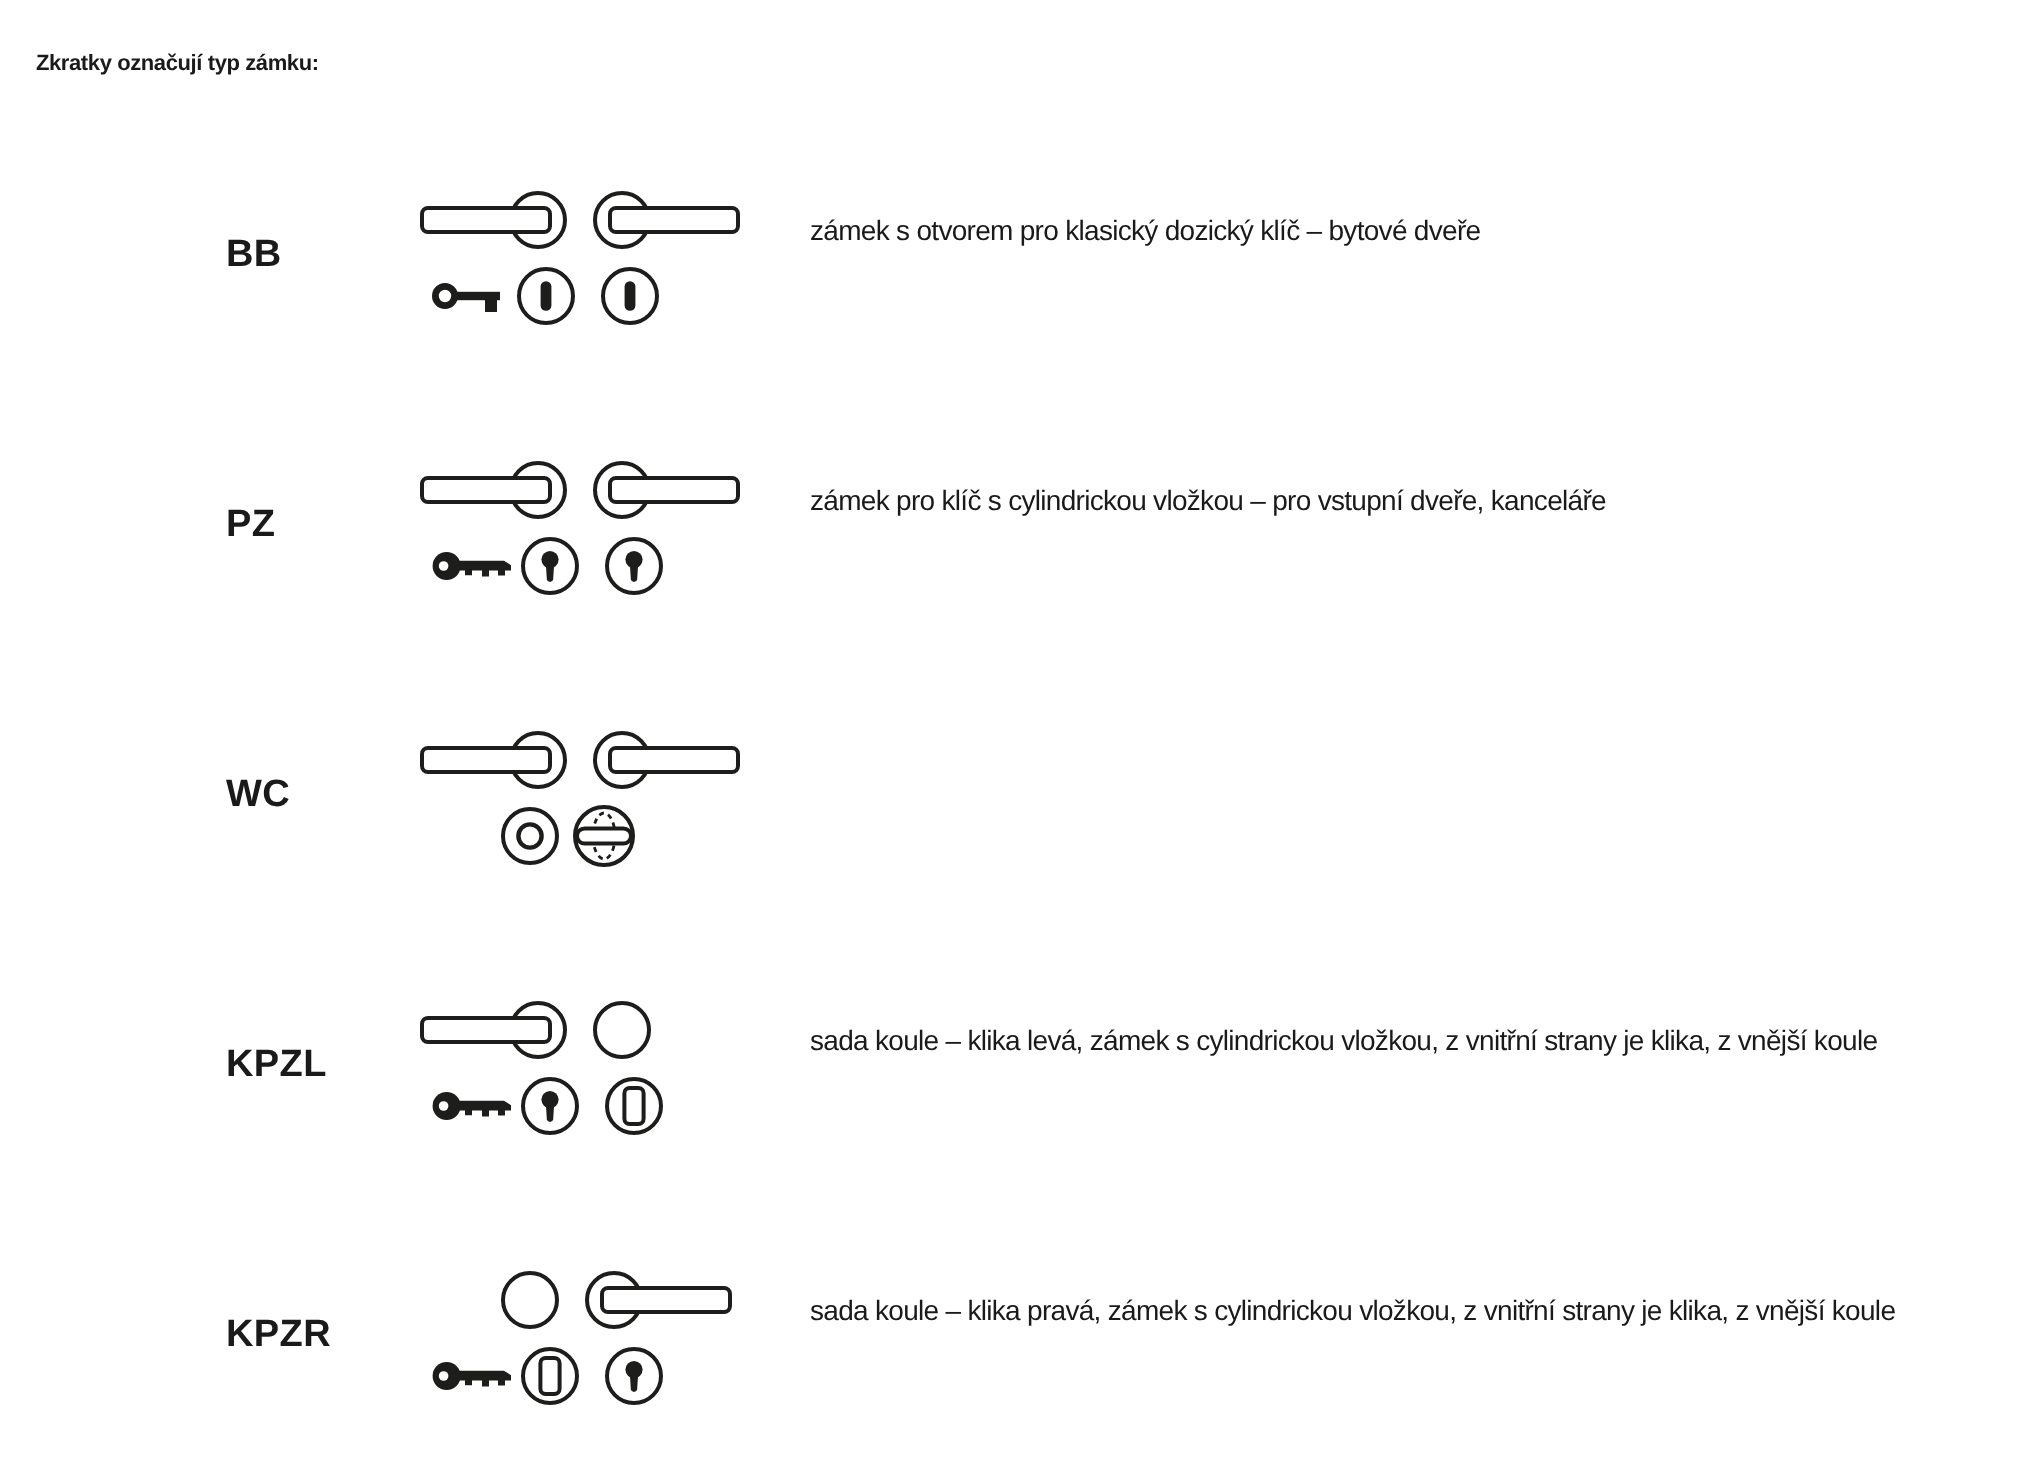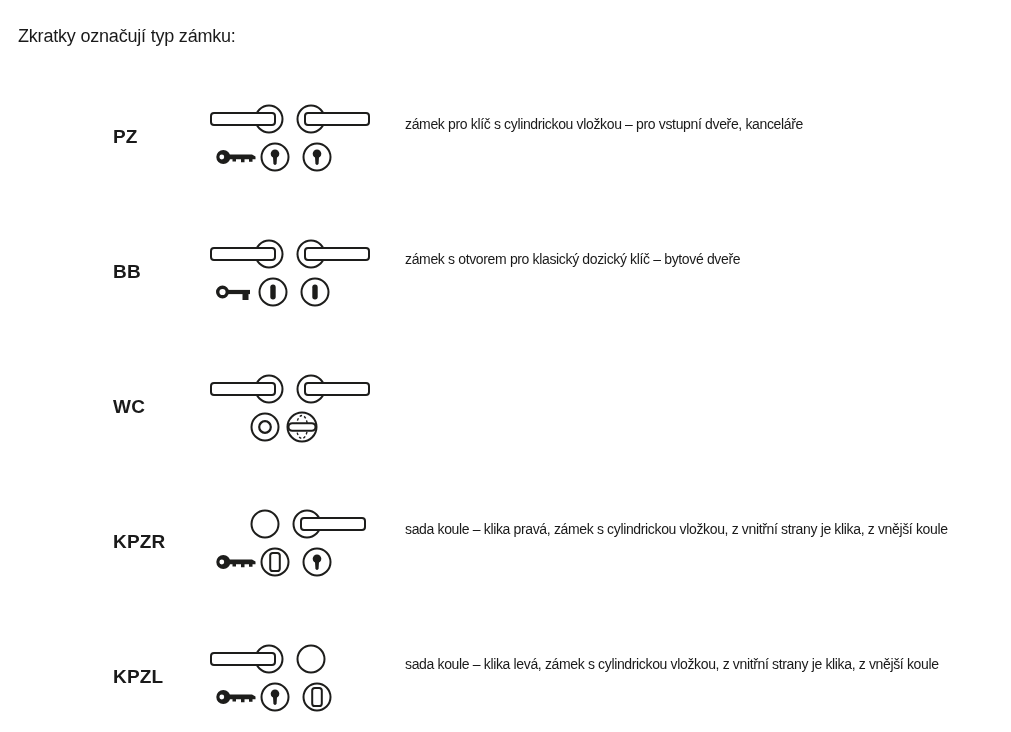--- a/index.html
+++ b/index.html
@@ -6,22 +6,22 @@
   body {
     width: 1011px; height: 732px;
     background: #ffffff;
     color: #1a1a1a;
     font-family: "Liberation Sans", sans-serif;
     overflow: hidden;
   }
   .page { position: relative; width: 1011px; height: 732px; }
   .title {
     margin: 26px 18px 0 18px;
-    font-size: 18px;
-    font-weight: 400;
+    font-size: 11px;
+    font-weight: 700;
     letter-spacing: -0.2px;
   }
   .rows { margin-top: 53px; }
   .row {
     display: flex;
     align-items: center;
     padding-left: 113px;
     margin-bottom: 61px;
     height: 74px;
   }
@@ -108,20 +108,46 @@
     </symbol>
   </defs>
 </svg>
 
 <div class="page">
   <div class="title">Zkratky označují typ zámku:</div>
 
   <div class="rows">
 
     <div class="row">
+      <div class="code">BB</div>
+      <div class="icons">
+        <div class="icons-top">
+            <svg class="ic ic--lever-handle-left" viewBox="0 0 74 34">
+              <use href="#sym-handle-left"></use>
+            </svg>
+            <svg class="ic ic--lever-handle-right" viewBox="0 0 74 34">
+              <use href="#sym-handle-right"></use>
+            </svg>
+          </div>
+        <div class="icons-bottom">
+            <svg class="ic ic--bit-key" viewBox="0 0 36 20">
+              <use href="#sym-bit-key"></use>
+            </svg>
+            <svg class="ic ic--bb-keyhole-rosette" viewBox="0 0 30 30">
+              <use href="#sym-bb-rosette"></use>
+            </svg>
+            <svg class="ic ic--bb-keyhole-rosette" viewBox="0 0 30 30">
+              <use href="#sym-bb-rosette"></use>
+            </svg>
+          </div>
+      </div>
+      <div class="desc">zámek s otvorem pro klasický dozický klíč – bytové dveře</div>
+    </div>
+
+    <div class="row">
       <div class="code">PZ</div>
       <div class="icons">
         <div class="icons-top">
             <svg class="ic ic--lever-handle-left" viewBox="0 0 74 34">
               <use href="#sym-handle-left"></use>
             </svg>
             <svg class="ic ic--lever-handle-right" viewBox="0 0 74 34">
               <use href="#sym-handle-right"></use>
             </svg>
           </div>
@@ -131,46 +157,20 @@
             </svg>
             <svg class="ic ic--pz-keyhole-rosette" viewBox="0 0 30 30">
               <use href="#sym-pz-rosette"></use>
             </svg>
             <svg class="ic ic--pz-keyhole-rosette" viewBox="0 0 30 30">
               <use href="#sym-pz-rosette"></use>
             </svg>
           </div>
       </div>
       <div class="desc">zámek pro klíč s cylindrickou vložkou – pro vstupní dveře, kanceláře</div>
-    </div>
-
-    <div class="row">
-      <div class="code">BB</div>
-      <div class="icons">
-        <div class="icons-top">
-            <svg class="ic ic--lever-handle-left" viewBox="0 0 74 34">
-              <use href="#sym-handle-left"></use>
-            </svg>
-            <svg class="ic ic--lever-handle-right" viewBox="0 0 74 34">
-              <use href="#sym-handle-right"></use>
-            </svg>
-          </div>
-        <div class="icons-bottom">
-            <svg class="ic ic--bit-key" viewBox="0 0 36 20">
-              <use href="#sym-bit-key"></use>
-            </svg>
-            <svg class="ic ic--bb-keyhole-rosette" viewBox="0 0 30 30">
-              <use href="#sym-bb-rosette"></use>
-            </svg>
-            <svg class="ic ic--bb-keyhole-rosette" viewBox="0 0 30 30">
-              <use href="#sym-bb-rosette"></use>
-            </svg>
-          </div>
-      </div>
-      <div class="desc">zámek s otvorem pro klasický dozický klíč – bytové dveře</div>
     </div>
 
     <div class="row">
       <div class="code">WC</div>
       <div class="icons">
         <div class="icons-top">
             <svg class="ic ic--lever-handle-left" viewBox="0 0 74 34">
               <use href="#sym-handle-left"></use>
             </svg>
             <svg class="ic ic--lever-handle-right" viewBox="0 0 74 34">
@@ -182,20 +182,46 @@
               <use href="#sym-wc-groove-rosette"></use>
             </svg>
             <svg class="ic ic--wc-oliva-knob" viewBox="0 0 32 32">
               <use href="#sym-wc-oliva"></use>
             </svg>
           </div>
       </div>
     </div>
 
     <div class="row">
+      <div class="code">KPZL</div>
+      <div class="icons">
+        <div class="icons-top">
+            <svg class="ic ic--lever-handle-left" viewBox="0 0 74 34">
+              <use href="#sym-handle-left"></use>
+            </svg>
+            <svg class="ic ic--ball-knob" viewBox="0 0 30 30">
+              <use href="#sym-ball-knob"></use>
+            </svg>
+          </div>
+        <div class="icons-bottom">
+            <svg class="ic ic--cylinder-key" viewBox="0 0 40 20">
+              <use href="#sym-cylinder-key"></use>
+            </svg>
+            <svg class="ic ic--pz-keyhole-rosette" viewBox="0 0 30 30">
+              <use href="#sym-pz-rosette"></use>
+            </svg>
+            <svg class="ic ic--blind-rosette" viewBox="0 0 30 30">
+              <use href="#sym-blind-rosette"></use>
+            </svg>
+          </div>
+      </div>
+      <div class="desc">sada koule – klika levá, zámek s cylindrickou vložkou, z vnitřní strany je klika, z vnější koule</div>
+    </div>
+
+    <div class="row">
       <div class="code">KPZR</div>
       <div class="icons">
         <div class="icons-top offset-40">
             <svg class="ic ic--ball-knob" viewBox="0 0 30 30">
               <use href="#sym-ball-knob"></use>
             </svg>
             <svg class="ic ic--lever-handle-right" viewBox="0 0 74 34">
               <use href="#sym-handle-right"></use>
             </svg>
           </div>
@@ -207,40 +233,14 @@
               <use href="#sym-blind-rosette"></use>
             </svg>
             <svg class="ic ic--pz-keyhole-rosette" viewBox="0 0 30 30">
               <use href="#sym-pz-rosette"></use>
             </svg>
           </div>
       </div>
       <div class="desc">sada koule – klika pravá, zámek s cylindrickou vložkou, z vnitřní strany je klika, z vnější koule</div>
     </div>
 
-    <div class="row">
-      <div class="code">KPZL</div>
-      <div class="icons">
-        <div class="icons-top">
-            <svg class="ic ic--lever-handle-left" viewBox="0 0 74 34">
-              <use href="#sym-handle-left"></use>
-            </svg>
-            <svg class="ic ic--ball-knob" viewBox="0 0 30 30">
-              <use href="#sym-ball-knob"></use>
-            </svg>
-          </div>
-        <div class="icons-bottom">
-            <svg class="ic ic--cylinder-key" viewBox="0 0 40 20">
-              <use href="#sym-cylinder-key"></use>
-            </svg>
-            <svg class="ic ic--pz-keyhole-rosette" viewBox="0 0 30 30">
-              <use href="#sym-pz-rosette"></use>
-            </svg>
-            <svg class="ic ic--blind-rosette" viewBox="0 0 30 30">
-              <use href="#sym-blind-rosette"></use>
-            </svg>
-          </div>
-      </div>
-      <div class="desc">sada koule – klika levá, zámek s cylindrickou vložkou, z vnitřní strany je klika, z vnější koule</div>
-    </div>
-
   </div>
 </div>
 
 </body></html>

